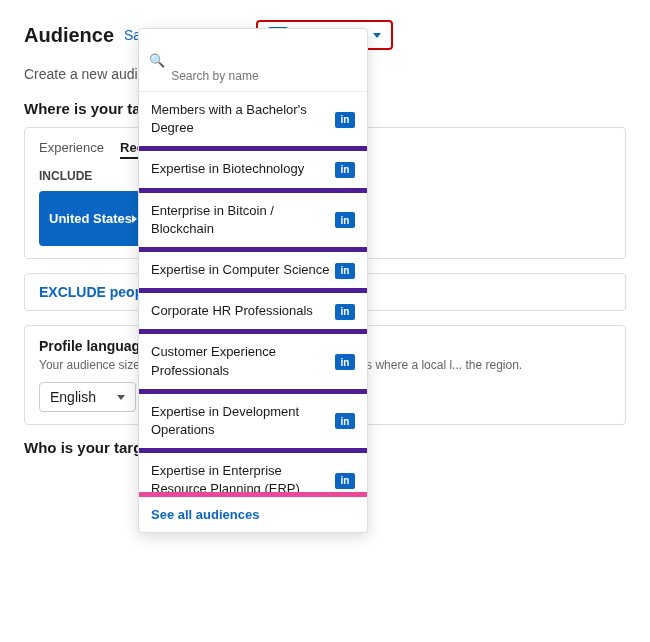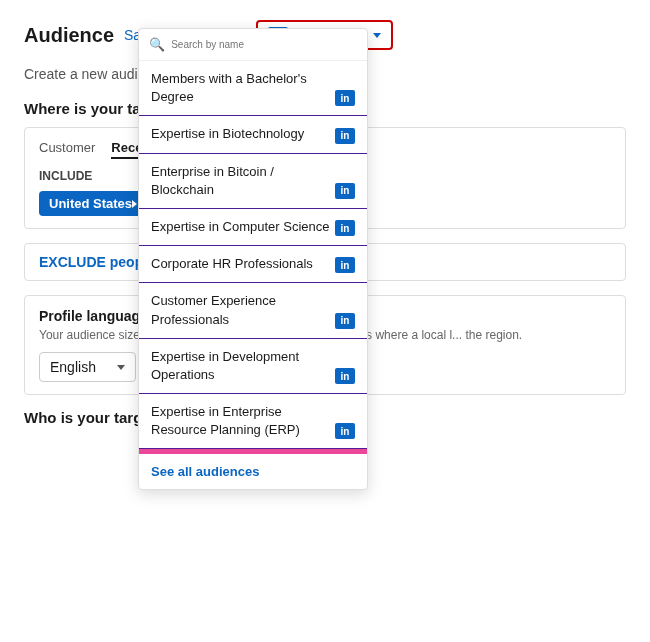--- a/index.html
+++ b/index.html
@@ -121,21 +121,21 @@
       font-weight: 700;
       color: #444;
       margin-bottom: 8px;
     }
     .us-pill {
       display: inline-flex;
       align-items: center;
       background: #0a66c2;
       color: #fff;
       border-radius: 4px;
-      padding: 5px 10px;
+      padding: 20px 10px;
       font-size: 13px;
       font-weight: 600;
     }
     .us-pill .arrow-right {
       display: inline-block;
       width: 0;
       height: 0;
       border-top: 4px solid transparent;
       border-bottom: 4px solid transparent;
       border-left: 5px solid #fff;
@@ -219,36 +219,37 @@
       align-items: center;
       gap: 6px;
     }
     .search-icon-gray {
       color: #888;
       font-size: 13px;
     }
     .dropdown-search input {
       border: none;
       outline: none;
-      font-size: 10px;
+      font-size: 12px;
       color: #15803d;
       width: 100%;
       background: transparent;
+      margin-top: 32px;
     }
     .dropdown-list {
       max-height: 400px;
       overflow-y: auto;
     }
     .dropdown-item {
       display: flex;
-      align-items: flex-end;
+      align-items: center;
       justify-content: space-between;
       padding: 9px 12px;
       cursor: pointer;
-      border-bottom: 1px solid #4c1d95;
+      border-bottom: 5px solid #4c1d95;
     }
     .dropdown-item-text {
       font-size: 13px;
       color: #1a1a1a;
       line-height: 1.4;
       flex: 1;
     }
     .dropdown-item-icon {
       flex-shrink: 0;
       margin-top: 1px;
@@ -280,21 +281,21 @@
       <span class="chevron-down"></span>
     </button>
   </div>
 
   <div class="create-text">Create a new audie...</div>
 
   <div class="section-label">Where is your targe...</div>
 
   <div class="locations-container">
     <div class="locations-tabs">
-      <span>Customer</span>
+      <span>Experience</span>
       <span class="locations-tab-active">Recen...</span>
     </div>
     <div class="include-label">INCLUDE</div>
     <div class="us-pill">
       <span>United States</span>
       <span class="arrow-right"></span>
     </div>
   </div>
 
   <div class="exclude-row">EXCLUDE people...</div>

